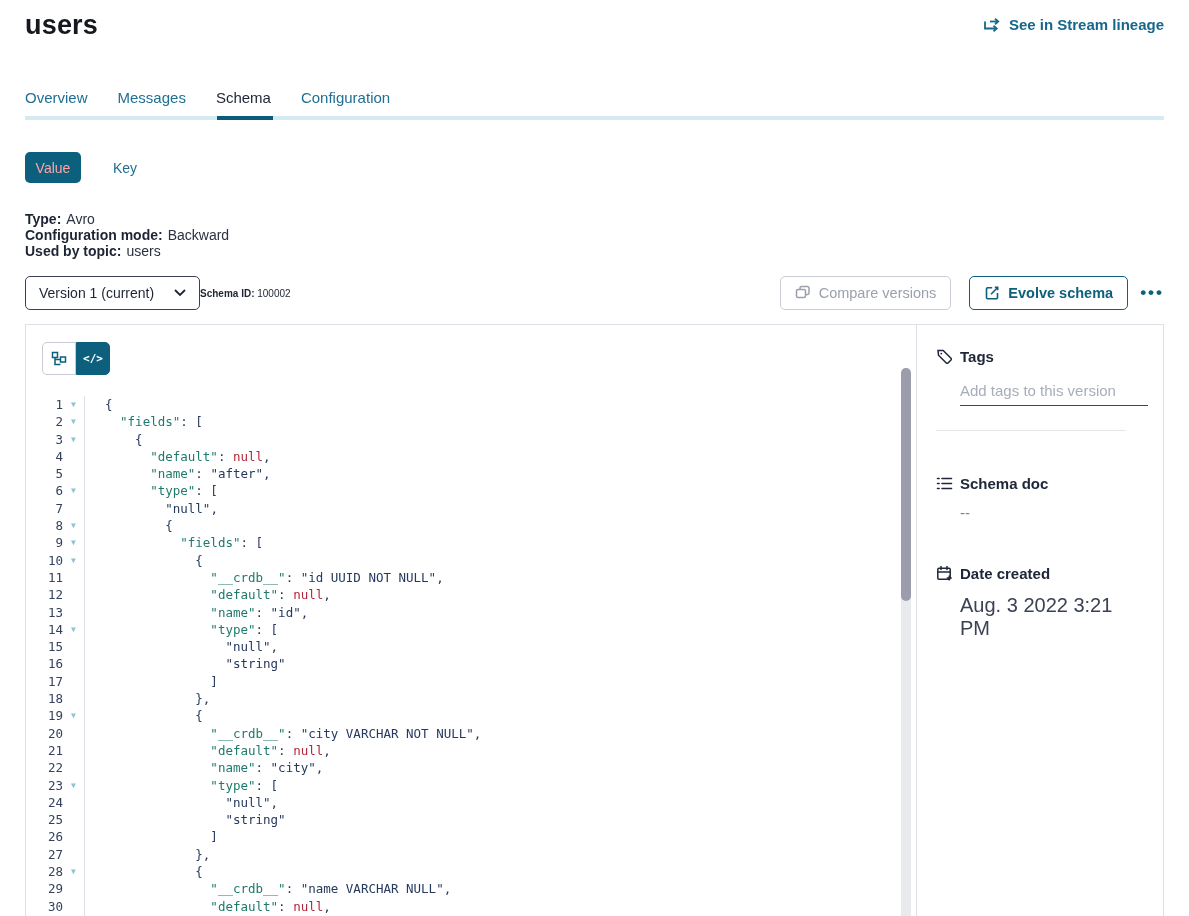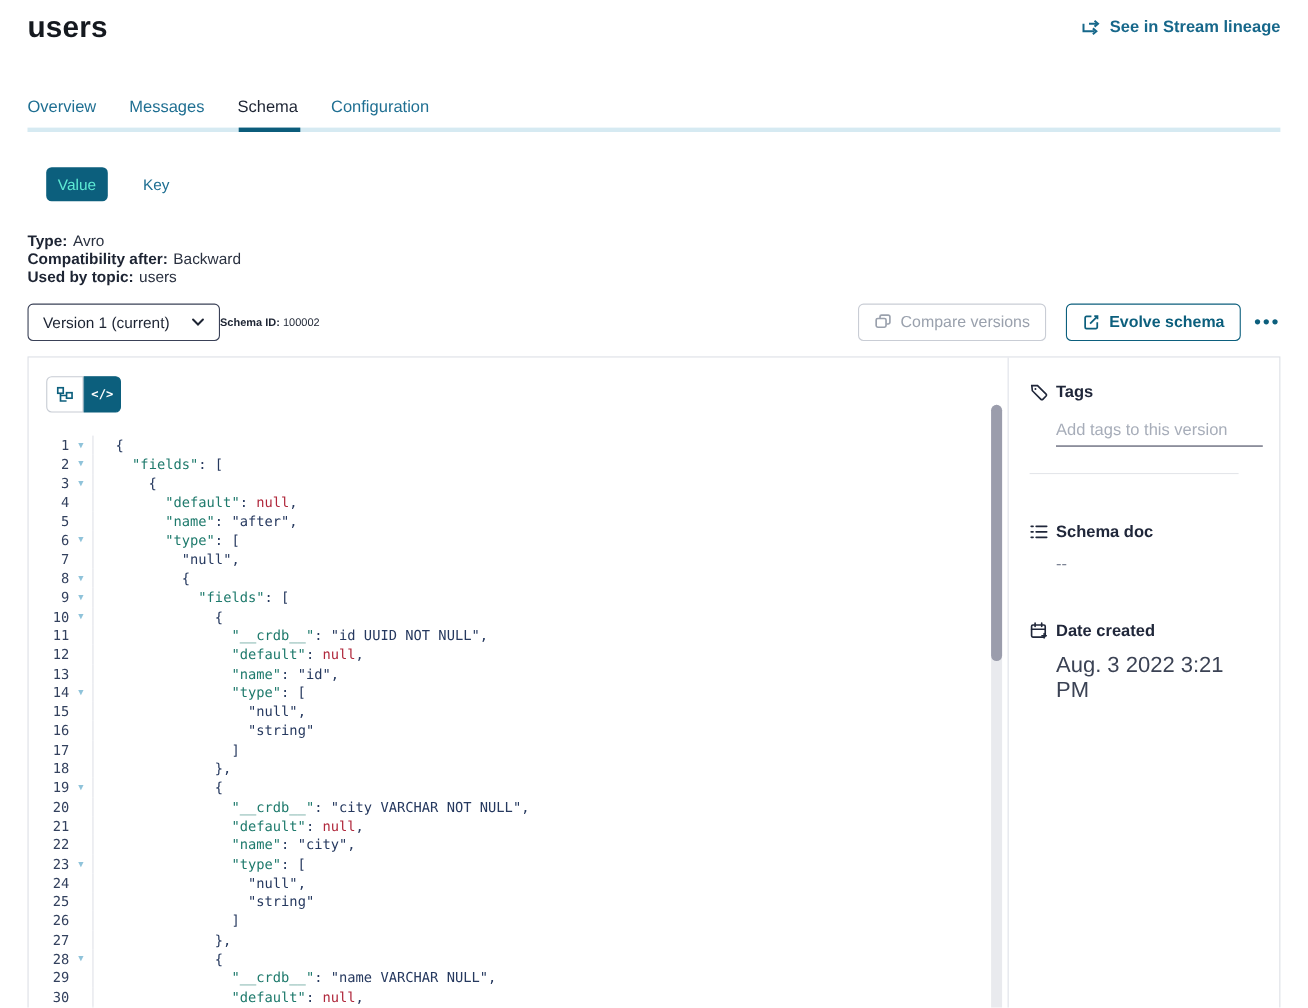--- a/index.html
+++ b/index.html
@@ -15,22 +15,22 @@
 
   
   .tabs { display:flex; gap:30px; margin-top:45px; font-size:15px; }
   .tab { color:#1f6f92; cursor:pointer; padding-bottom:10px; }
   .tab.active { color:#1d2433; font-weight:400;text-align:right; }
   .tabbar { position:relative; height:4px; background:#d6eaf2; width:1139px; }
   .tabbar .indicator { position:absolute; left:192px; top:0; width:56px; height:4px; background:#0b5c7b; }
 
   
   .vk { display:flex; align-items:center; margin-top:32px; }
-  .btn-value { background:#0c5f7d; color:#5eead4; font-size:14px; border:none; border-radius:5px;
-    width:56px; height:31px; cursor:pointer; font-family:inherit;margin-left:17px; }
+  .btn-value { background:#0c5f7d; color:#fca5a5; font-size:14px; border:none; border-radius:5px;
+    width:56px; height:31px; cursor:pointer; font-family:inherit; }
   .link-key { color:#1f6f92; font-size:14px; margin-left:32px; cursor:pointer; }
 
   
   .meta { margin-top:28px; font-size:14px; display:flex; gap:0; align-items:baseline;flex-direction:column; }
   .meta b { font-weight:700; color:#1d2433; }
   .meta .val { margin-left:5px; color:#2a3140; }
   .meta .grp { margin-right:19px; }
   .meta a { color:#1f6f92; text-decoration:none; cursor:pointer; }
 
   
@@ -119,21 +119,21 @@
     <div class="indicator"></div>
   </div>
 
   <div class="vk">
     <button class="btn-value">Value</button>
     <span class="link-key">Key</span>
   </div>
 
   <div class="meta">
     <span class="grp"><b>Type:</b><span class="val">Avro</span></span>
-    <span class="grp"><b>Compatibility after:</b><span class="val">Backward</span></span>
+    <span class="grp"><b>Configuration mode:</b><span class="val">Backward</span></span>
     <span class="grp"><b>Used by topic:</b><a class="val">users</a></span>
   </div>
 
   <div class="vbar">
     <div class="select">
       <span>Version 1 (current)</span>
       <span>
         <svg width="12" height="8" viewBox="0 0 12 8" fill="none" stroke="#1d2433" stroke-width="1.8" stroke-linecap="round">
             <path d="M1.5 1.5 L6 6 L10.5 1.5"></path>
           </svg>

